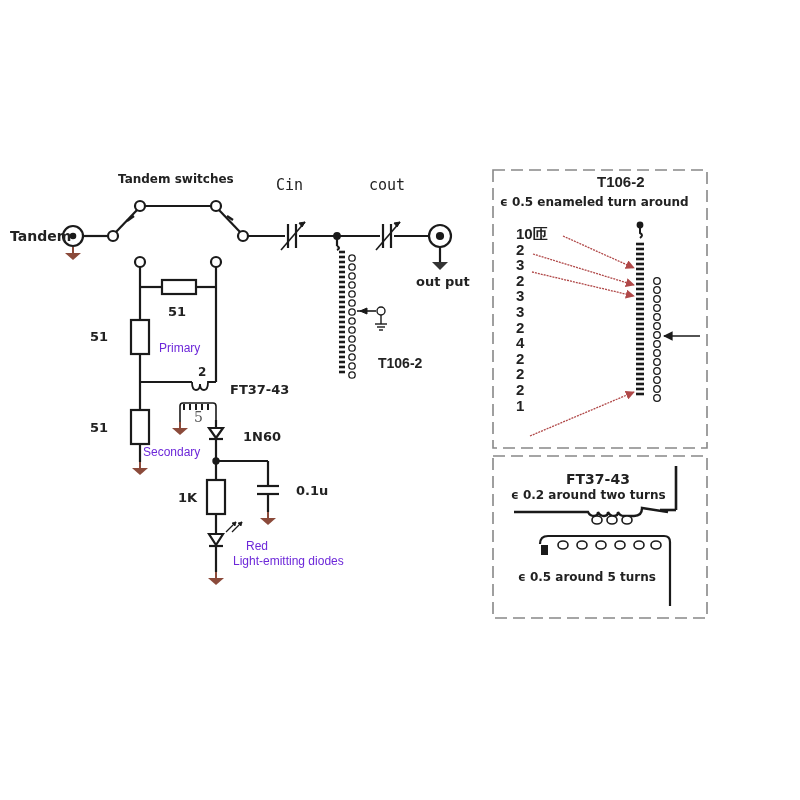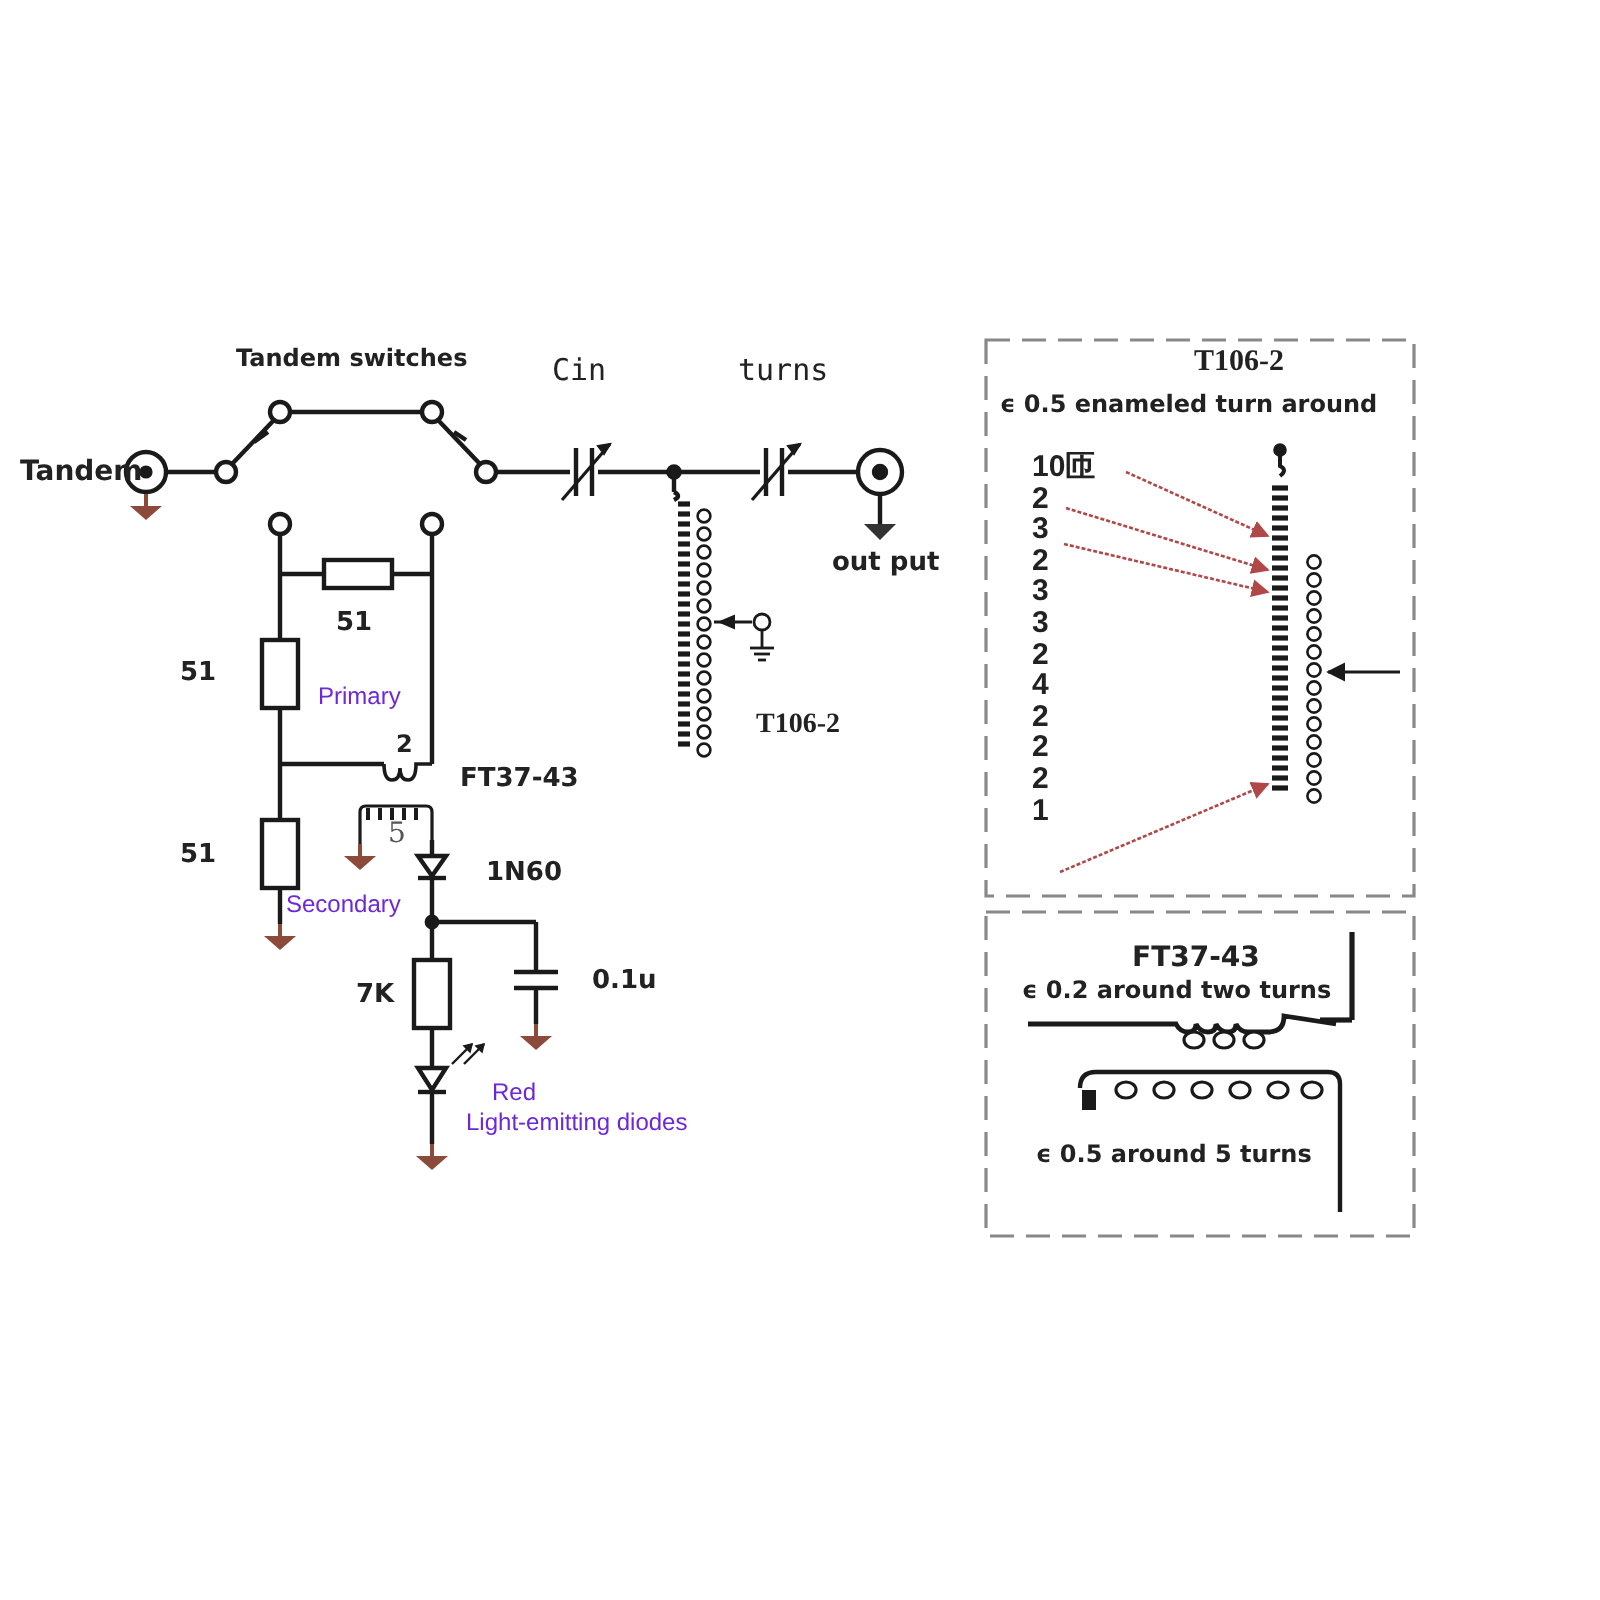--- a/index.html
+++ b/index.html
@@ -1,21 +1,21 @@
 <!DOCTYPE html>
 <html><head>
 <meta charset="utf-8">
 <style>
   html, body { margin:0; padding:0; background:#ffffff; }
   body { width:800px; height:800px; position:relative; overflow:hidden; font-family:"DejaVu Sans", sans-serif; }
   #canvas { position:absolute; left:0; top:0; width:800px; height:800px; }
   .lbl { position:absolute; color:#222; white-space:nowrap; line-height:1; }
   .sans { font-family:"DejaVu Sans", sans-serif; font-weight:bold; font-size:13px; }
   .sans-n { font-family:Liberation Sans, sans-serif; font-size:13px; color:#6d28d9; }
-  .serif { font-family:Liberation Serif, serif; font-weight:bold; font-size:15px; }
+  .serif { font-family:Liberation Sans, sans-serif; font-weight:bold; font-size:15px; }
   .mono { font-family:"DejaVu Sans Mono", monospace; font-size:15px; color:#222; }
   .turns { position:absolute; left:516px; top:226px; font-family:Liberation Sans, sans-serif; font-weight:bold; font-size:15px; color:#222; }
   .turns div { height:15.6px; line-height:15.6px; }
 </style>
 </head>
 <body>
 
 <svg id="canvas" viewBox="0 0 800 800" xmlns="http://www.w3.org/2000/svg">
   <defs>
     <marker id="redArrow" viewBox="0 0 10 10" refX="9" refY="5" markerWidth="7" markerHeight="7" orient="auto">
@@ -273,34 +273,34 @@
         <ellipse cx="620" cy="545" rx="5" ry="4"></ellipse>
       <ellipse cx="639" cy="545" rx="5" ry="4"></ellipse>
         <ellipse cx="656" cy="545" rx="5" ry="4"></ellipse>
     </g>
   </g>
 </svg>
 
 <div class="lbl sans" style="left:10px; top:229px; font-size:14px;">Tandem</div>
 <div class="lbl sans" style="left:118px; top:173px; font-size:12px;">Tandem switches</div>
 <div class="lbl mono" style="left:276px; top:178px;">Cin</div>
-<div class="lbl mono" style="left:369px; top:178px;">turns</div>
+<div class="lbl mono" style="left:369px; top:178px;">cout</div>
 <div class="lbl sans" style="left:416px; top:275px;">out put</div>
 <div class="lbl serif" style="left:378px; top:356px; font-size:14px;">T106-2</div>
 
 <div class="lbl sans" style="left:168px; top:305px;">51</div>
 <div class="lbl sans" style="left:90px; top:330px;">51</div>
 <div class="lbl sans-n" style="left:159px; top:342px; font-size:12px;">Primary</div>
 <div class="lbl sans" style="left:198px; top:366px; font-size:12px;">2</div>
 <div class="lbl sans" style="left:230px; top:383px;">FT37-43</div>
 <div class="lbl" style="left:194px; top:410px; font-family:'DejaVu Serif', serif; font-size:14px; color:#555;">5</div>
 <div class="lbl sans" style="left:90px; top:421px;">51</div>
 <div class="lbl sans" style="left:243px; top:430px;">1N60</div>
 <div class="lbl sans-n" style="left:143px; top:446px; font-size:12px;">Secondary</div>
-<div class="lbl sans" style="left:178px; top:491px;">7K</div>
+<div class="lbl sans" style="left:178px; top:491px;">1K</div>
 <div class="lbl sans" style="left:296px; top:484px;text-align:center;">0.1u</div>
 <div class="lbl sans-n" style="left:246px; top:540px; font-size:12px;">Red</div>
 <div class="lbl sans-n" style="left:233px; top:555px; font-size:12px;">Light-emitting diodes</div>
 
 <div class="lbl serif" style="left:597px; top:174px;">T106-2</div>
 <div class="lbl sans" style="left:500px; top:196px; font-size:12px;">ϵ 0.5 enameled turn around</div>
 <div class="turns">
   <div>10匝</div>
   <div>2</div>
   <div>3</div>

